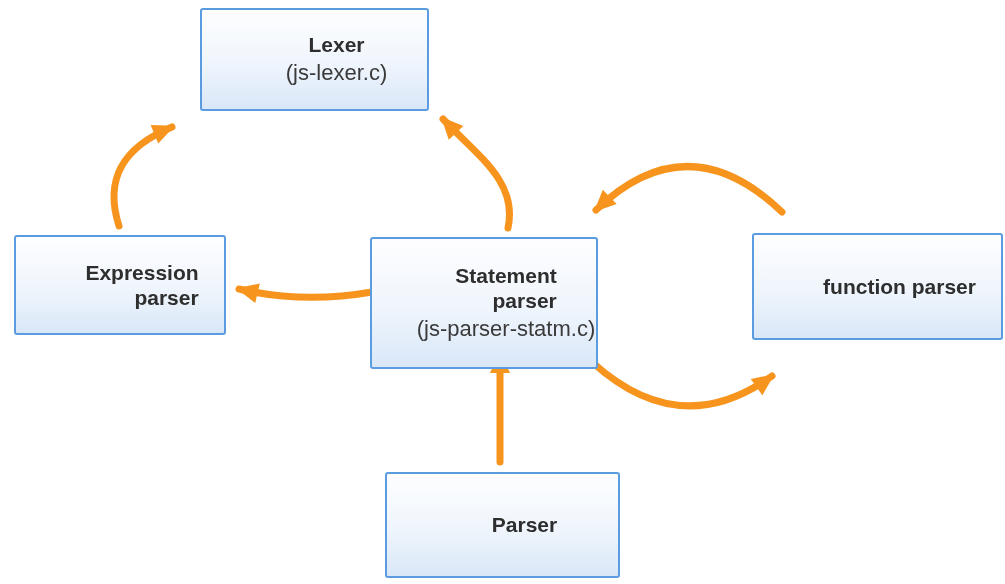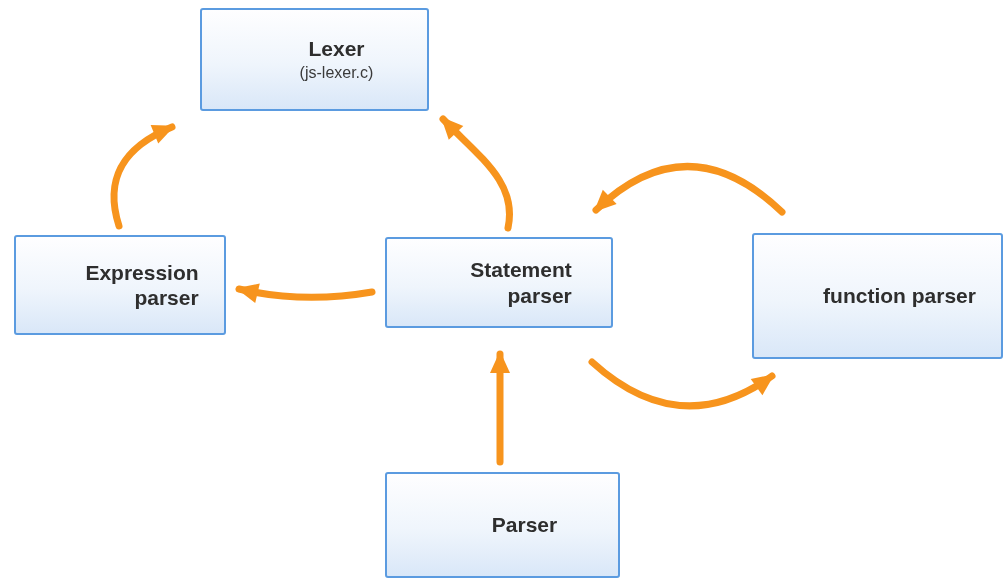--- a/index.html
+++ b/index.html
@@ -44,32 +44,32 @@
     padding-left: 44px;
   }
   .node-title {
     font-size: 21px;
     font-weight: bold;
     color: #2E2E2E;
     line-height: 1.2;
     white-space: pre-line;
   }
   .node-subtitle {
-    font-size: 16px;
+    font-size: 22px;
     font-weight: normal;
     color: #3A3A3A;
     line-height: 1.25;
     margin-top: 2px;
     white-space: nowrap;
   }
   
   .node-lexer       { left: 200px; top:   8px; width: 229px; height: 103px; }
   .node-expression  { left:  14px; top: 235px; width: 212px; height: 100px; gap: 8px; }
-  .node-statement   { left: 385px; top: 237px; width: 228px; height: 91px; }
-  .node-function    { left: 752px; top: 233px; width: 251px; height: 126px; }
+  .node-statement   { left: 370px; top: 237px; width: 228px; height: 132px; }
+  .node-function    { left: 752px; top: 233px; width: 251px; height: 107px; }
   .node-parser      { left: 385px; top: 472px; width: 235px; height: 106px; }
 </style>
 </head>
 <body>
 
 <div class="canvas">
 
   <svg class="edges-layer" width="1005" height="584" viewBox="0 0 1005 584" xmlns="http://www.w3.org/2000/svg">
     <defs>
       <marker id="ah" markerUnits="userSpaceOnUse" markerWidth="26" markerHeight="26" refX="21" refY="13" orient="auto">
@@ -96,20 +96,21 @@
   </div>
 
   <div class="node node-expression">
     <div class="node-title">Expression
 parser</div>
   </div>
 
   <div class="node node-statement">
     <div class="node-title">Statement
 parser</div>
+    <div class="node-subtitle">(js-parser-statm.c)</div>
   </div>
 
   <div class="node node-function">
     <div class="node-title">function parser</div>
   </div>
 
   <div class="node node-parser">
     <div class="node-title">Parser</div>
   </div>
 

